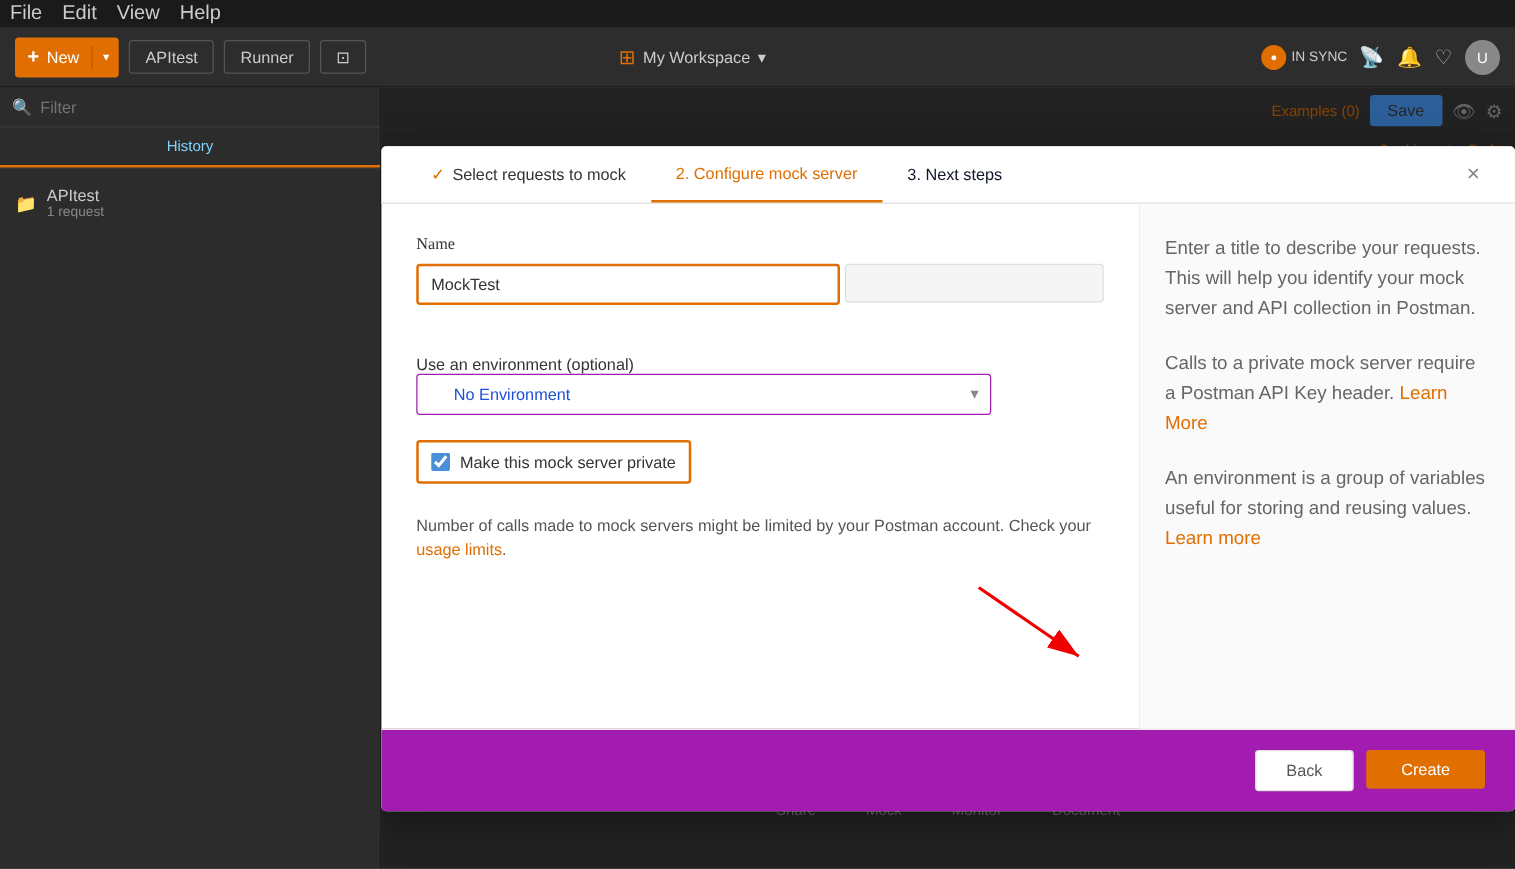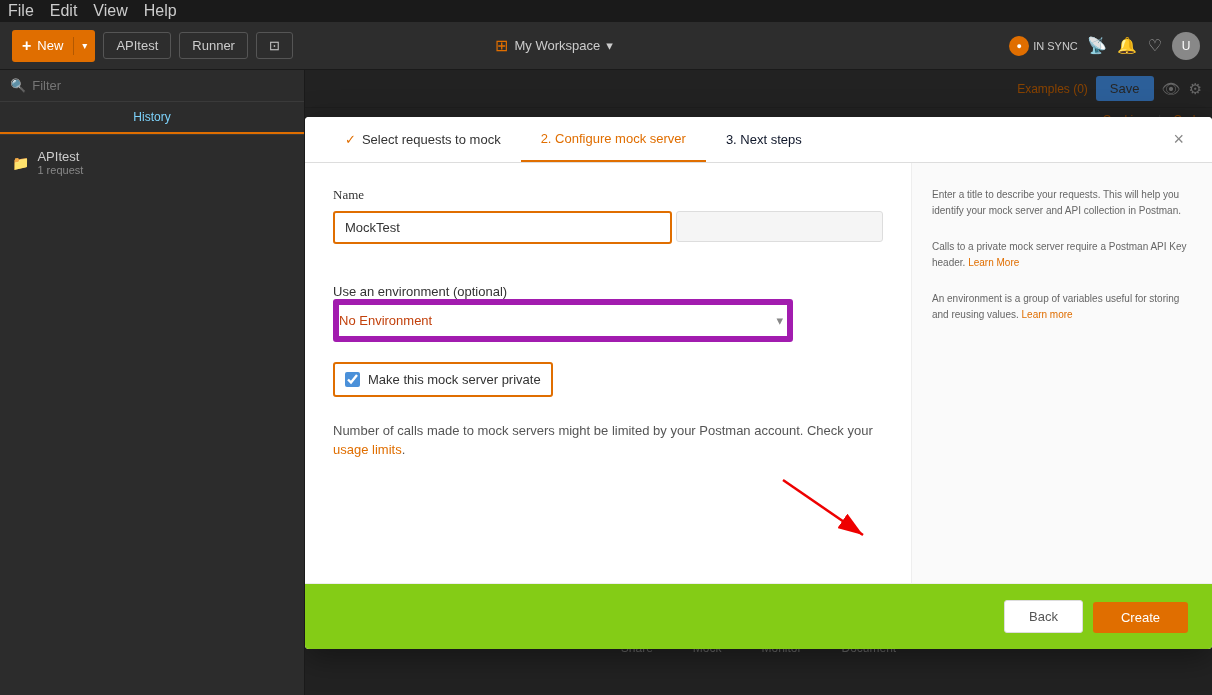--- a/index.html
+++ b/index.html
@@ -354,25 +354,25 @@
       display: block;
     }
     .env-select-wrapper {
       position: relative;
       width: 100%;
       max-width: 460px;
       margin-bottom: 20px;
     }
     .env-select {
       width: 100%;
-      padding: 8px 0;
-      border: 6px solid #a21caf;
-      border-radius: 3px;
-      font-size: 13px;
-      color: #c2410c;
+      padding: 8px 29px;
+      border: 1px solid #a21caf;
+      border-radius: 3px;
+      font-size: 13px;
+      color: #1d4ed8;
       background: white;
       appearance: none;
       cursor: pointer;
       outline: none;
     }
     .select-arrow {
       position: absolute;
       right: 10px;
       top: 50%;
       transform: translateY(-50%);
@@ -411,25 +411,25 @@
     .arrow-container {
       position: relative;
       height: 80px;
       margin-top: 10px;
     }
 
     
     .modal-footer {
       display: flex;
       justify-content: flex-end;
-      align-items: flex-end;
+      align-items: flex-start;
       gap: 10px;
       padding: 16px 24px;
       border-top: 1px solid #eee;
-      background: #84cc16;
+      background: #a21caf;
     }
     .back-btn {
       background: white;
       border: 1px solid #ddd;
       border-radius: 3px;
       padding: 8px 24px;
       font-size: 13px;
       color: #555;
       cursor: pointer;
     }
@@ -442,21 +442,21 @@
       color: white;
       cursor: pointer;
       font-weight: 500;
     }
 
     
     .help-section {
       margin-bottom: 20px;
     }
     .help-text {
-      font-size: 10px;
+      font-size: 15px;
       color: #666;
       line-height: 1.6;
     }
     .help-link { color: #e06e00; text-decoration: none; }
   </style>
 </head>
 <body>
 
 <div class="menu-bar">
   <span class="menu-item">File</span>

